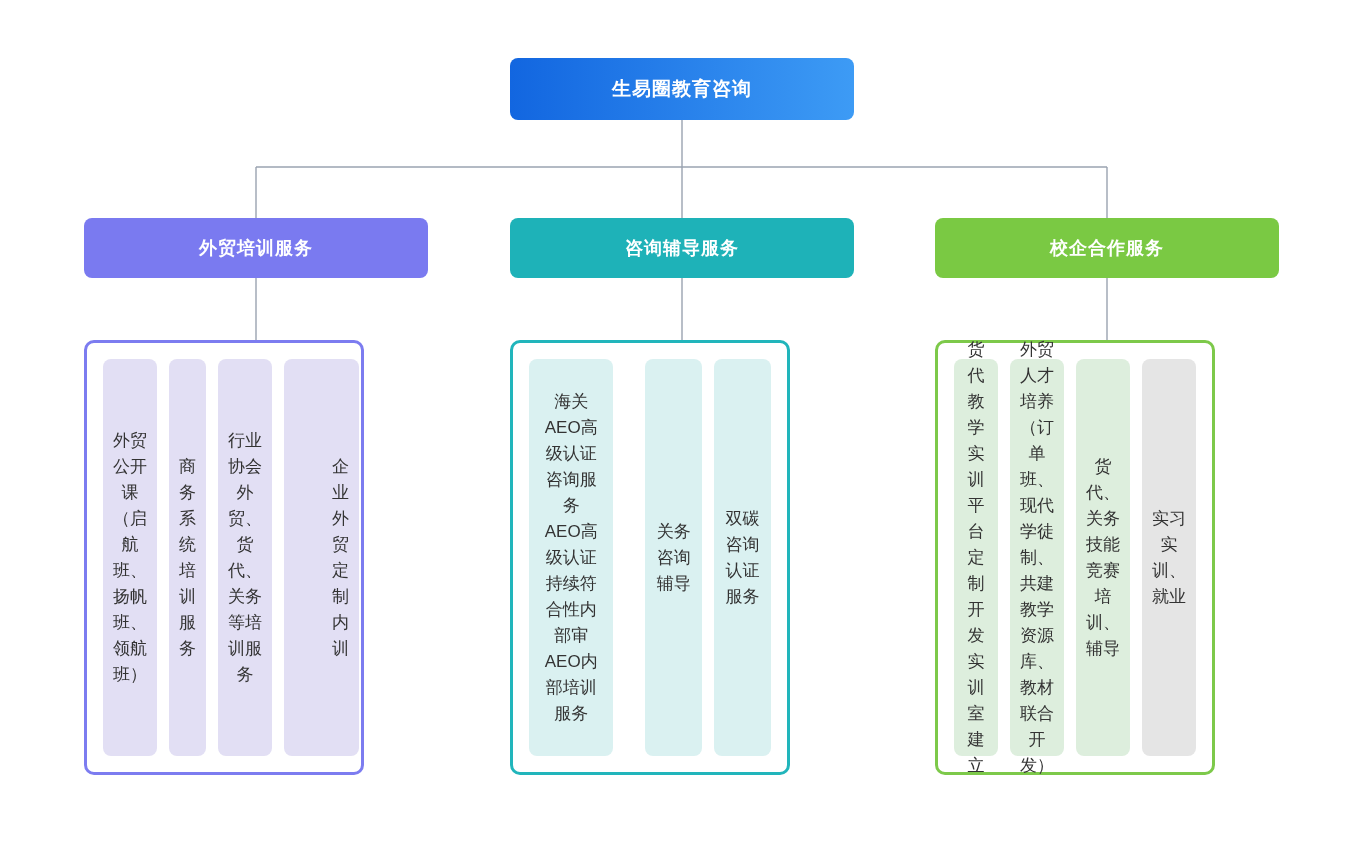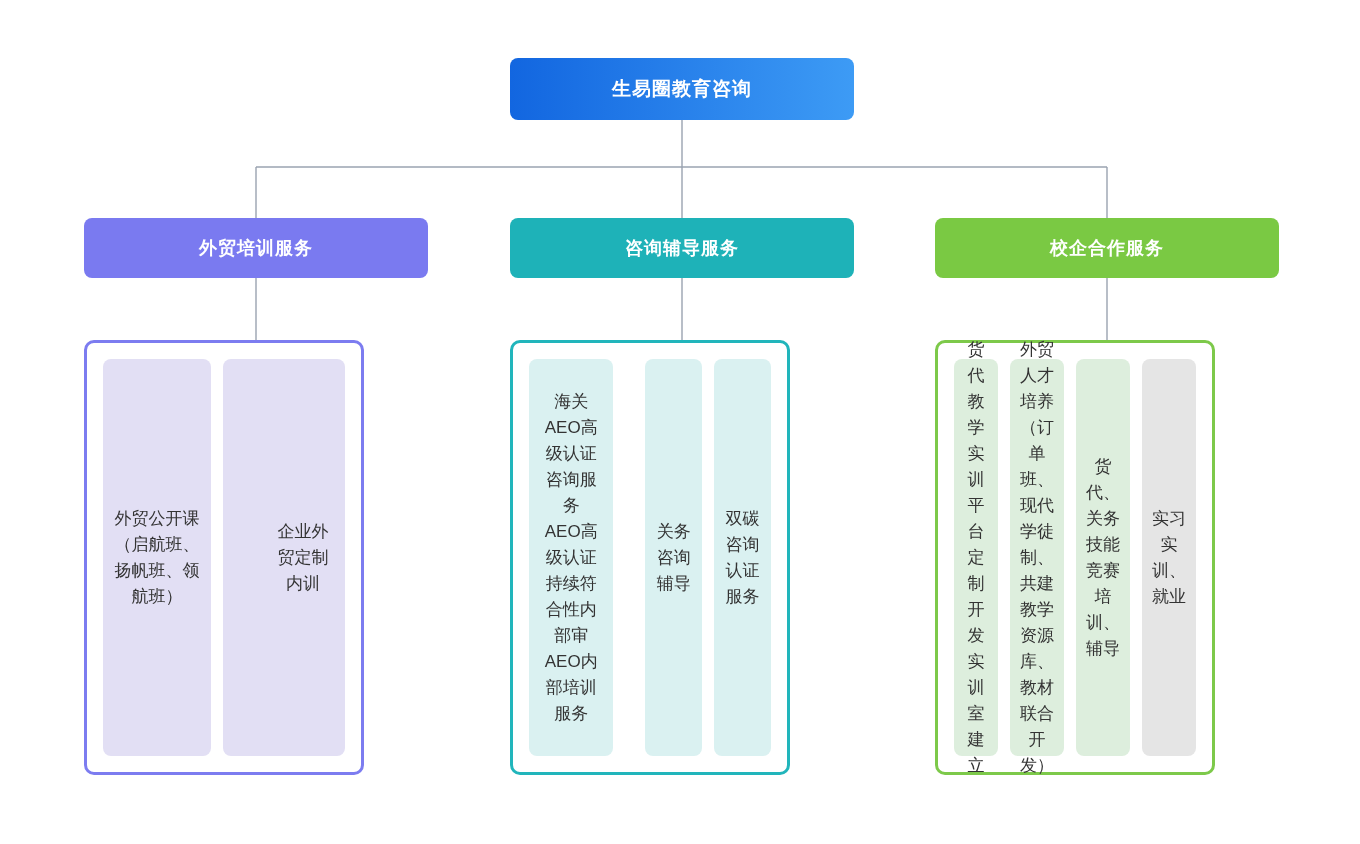--- a/index.html
+++ b/index.html
@@ -130,20 +130,22 @@
     <span>咨询辅导服务</span>
   </div>
 
   <div class="col-header c2" id="hdr-2" style="background: rgb(122, 201, 67);">
     <span>校企合作服务</span>
   </div>
 
   <div class="group-box c0" id="grp-0" style="border-color: rgb(124, 124, 240);">
     <div class="item-card f2" id="i-0-0" style="background: rgb(226, 223, 244);">外贸公开课
 （启航班、扬帆班、领航班）</div>
+    <div class="item-card f1" id="i-0-1" style="background: rgb(226, 223, 244);">商务系统培训服务</div>
+    <div class="item-card f1" id="i-0-2" style="background: rgb(226, 223, 244);">行业协会外贸、货代、关务等培训服务</div>
     <div class="item-card f1" id="i-0-3" style="background: rgb(226, 223, 244); padding-left: 48px;">企业外贸定制内训</div>
   </div>
 
   <div class="group-box c1" id="grp-1" style="border-color: rgb(33, 181, 187);">
     <div class="item-card f3" id="i-1-0" style="background: rgb(218, 241, 241);">海关AEO高级认证咨询服务
 AEO高级认证持续符合性内部审
 AEO内部培训服务</div>
     <div class="item-card f1" id="i-1-1" style="background: rgb(218, 241, 241); margin-left: 20px;">关务咨询辅导</div>
     <div class="item-card f1" id="i-1-2" style="background: rgb(218, 241, 241);">双碳咨询认证服务</div>
   </div>

